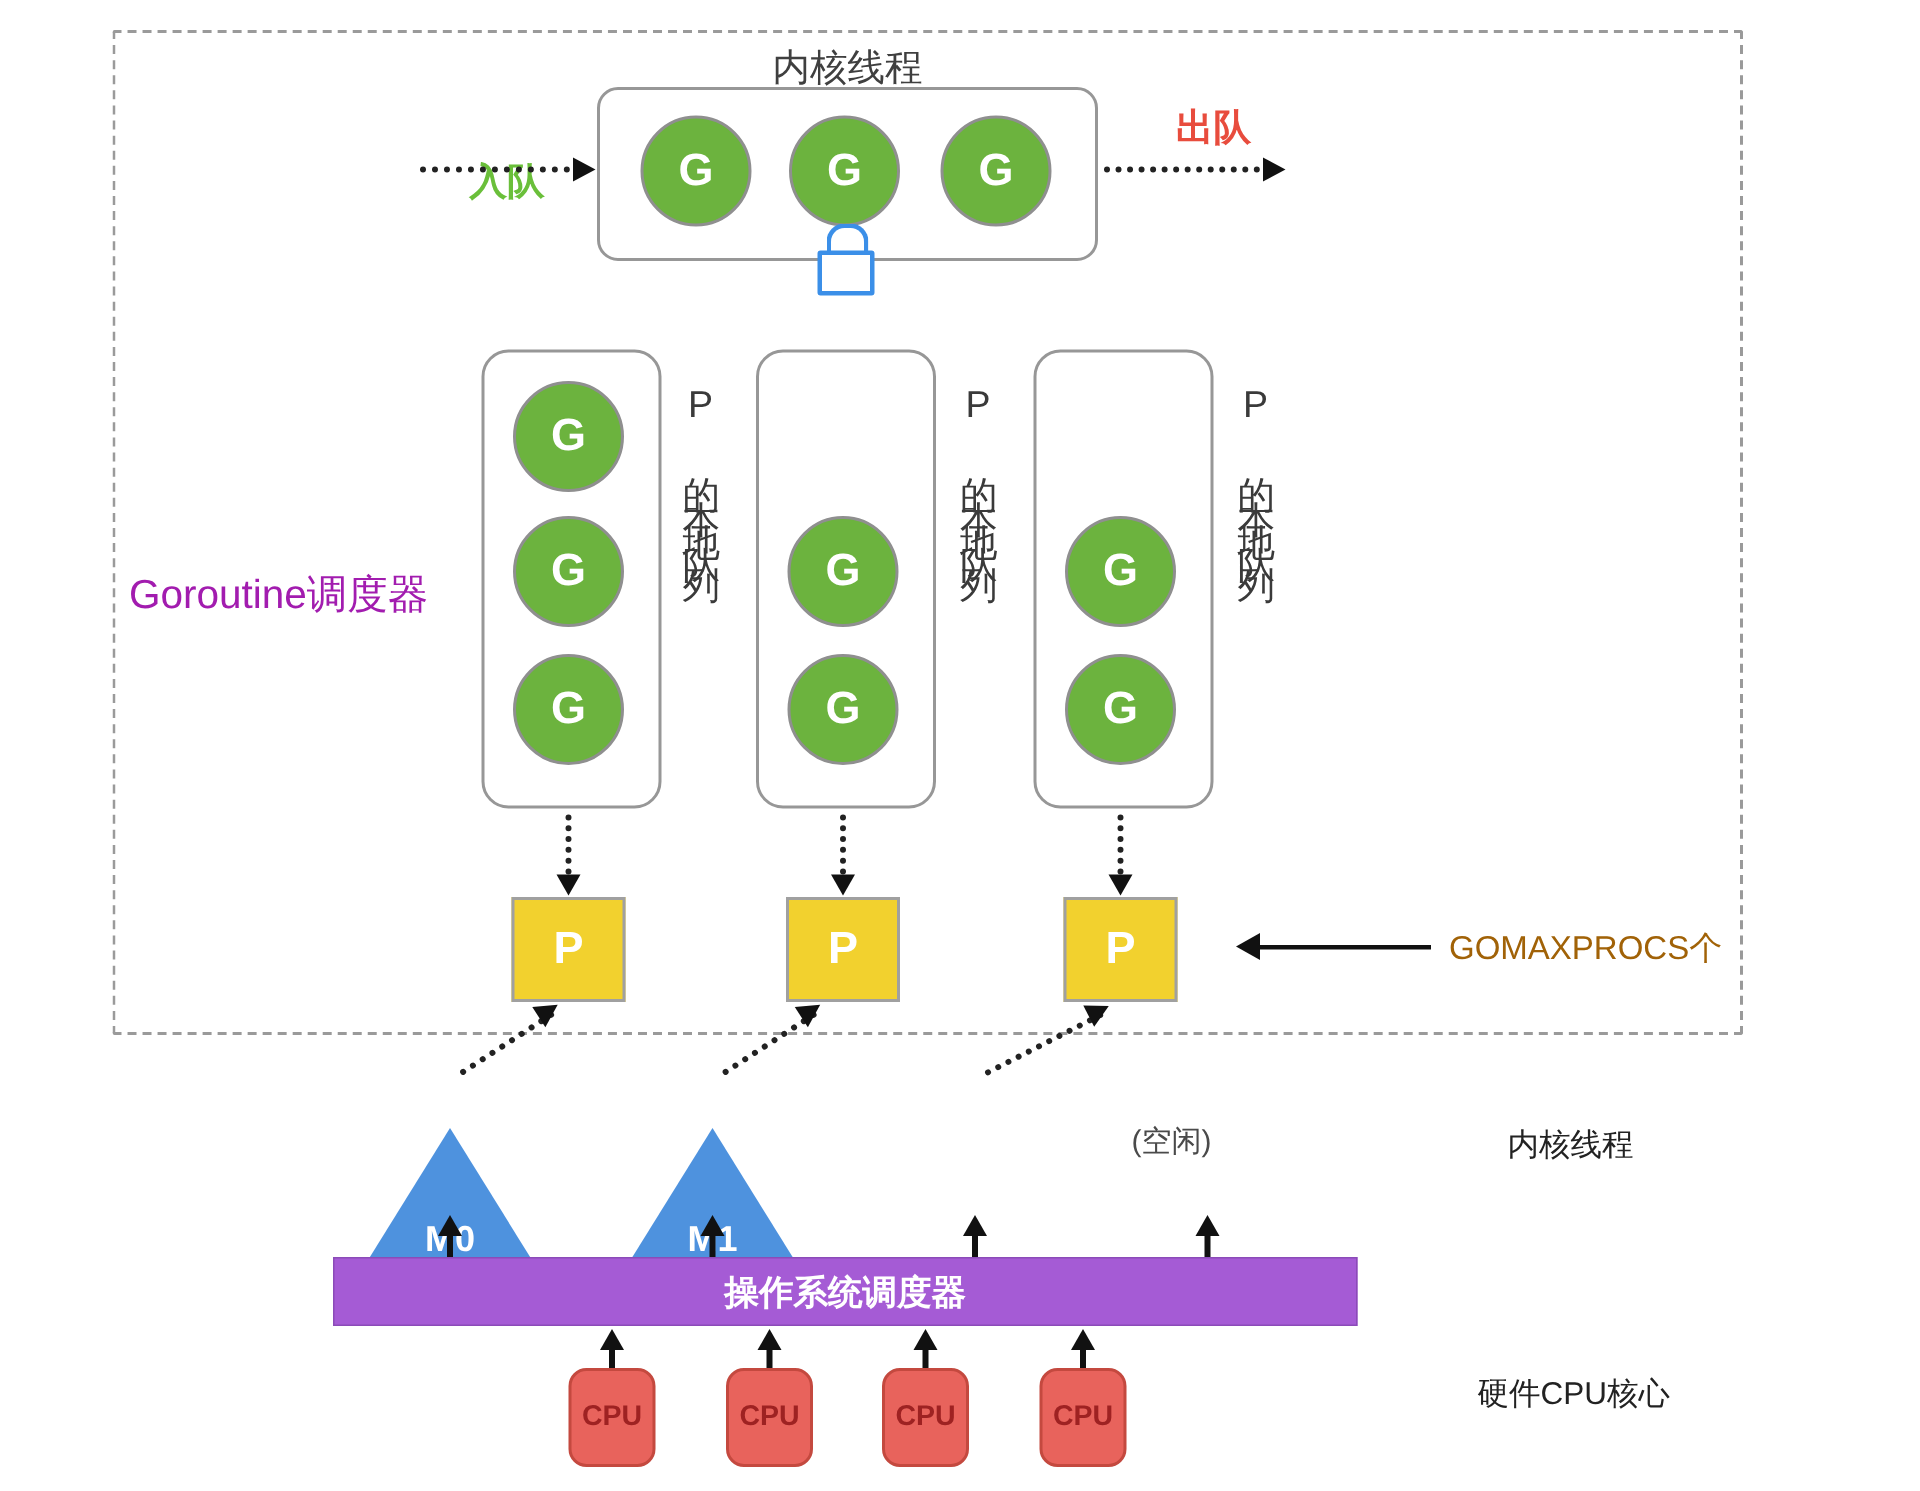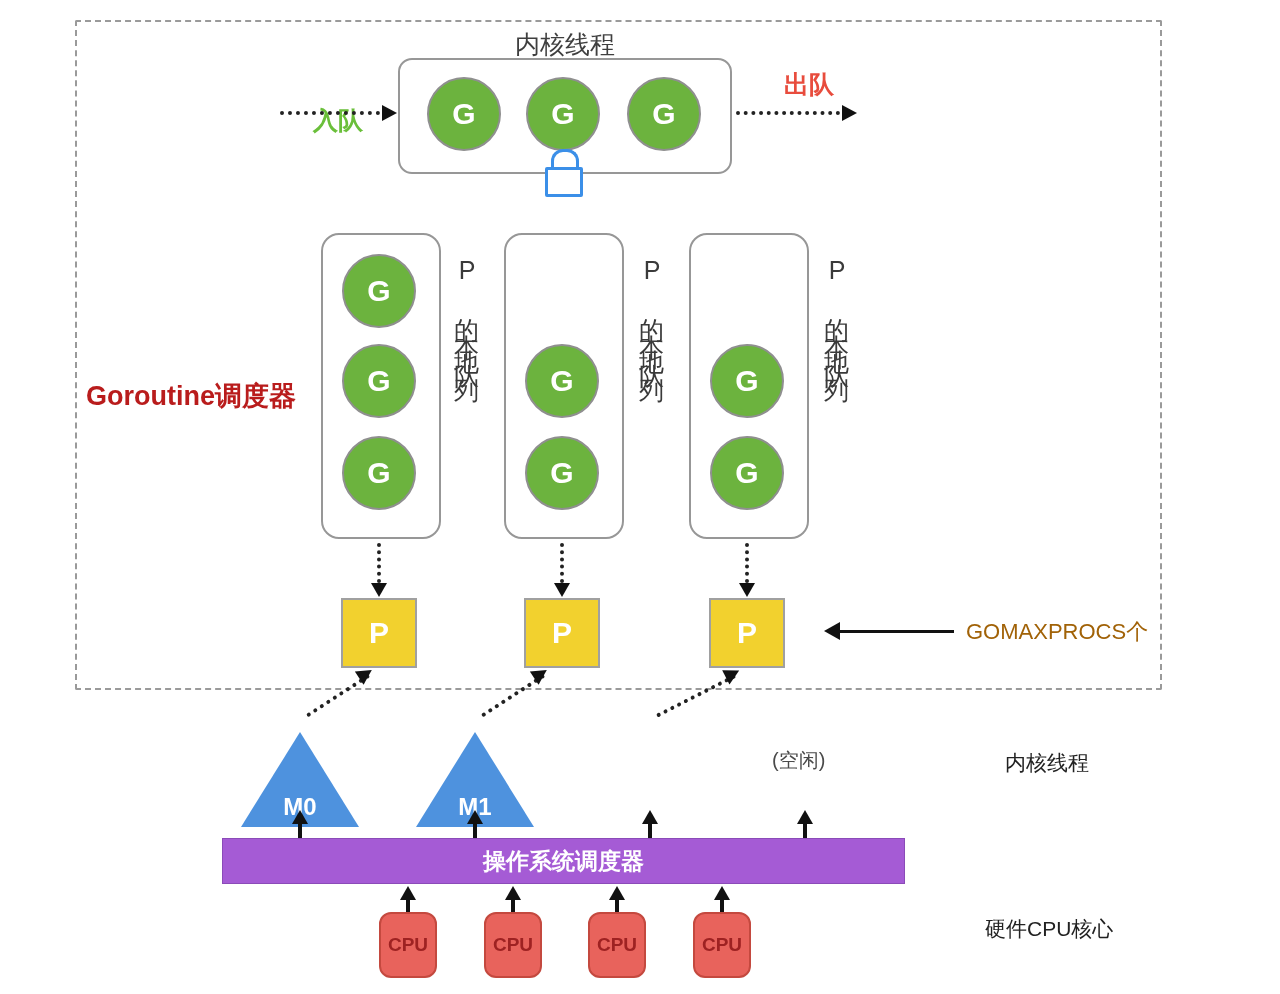--- a/index.html
+++ b/index.html
@@ -32,38 +32,38 @@
   .dotted-v{width:0;border-left:4px dotted #222;}
   .solid-h{height:0;border-top:3px solid #111;}
   .solid-v{width:0;border-left:4px solid #111;}
 
   .ah-right{width:0;height:0;border-top:8px solid transparent;border-bottom:8px solid transparent;border-left:15px solid #111;}
   .ah-left{width:0;height:0;border-top:9px solid transparent;border-bottom:9px solid transparent;border-right:16px solid #111;}
   .ah-down{width:0;height:0;border-left:8px solid transparent;border-right:8px solid transparent;border-top:14px solid #111;}
   .ah-up{width:0;height:0;border-left:8px solid transparent;border-right:8px solid transparent;border-bottom:14px solid #111;}
 
   
-  .sched-label{left:86px;top:378px;font-size:27px;font-weight:bold;color:#b91c1c;}
+  .sched-label{left:86px;top:378px;font-size:27px;font-weight:normal;color:#a21caf;}
 
   
   .lq-box{top:233px;width:116px;height:302px;border:2px solid #979797;border-radius:18px;background:#fff;}
   .lq-label{top:256px;width:30px;height:260px;font-size:25px;color:#3a3a3a;
             writing-mode:vertical-rl;text-orientation:upright;letter-spacing:15px;line-height:30px;}
 
   
   .p-square{top:598px;width:76px;height:70px;background:#f2d12e;border:2px solid #a0a0a0;
             display:flex;align-items:center;justify-content:center;color:#fff;font-weight:bold;font-size:30px;box-sizing:border-box;}
 
   .gomax-label{left:966px;top:617px;font-size:22px;color:#a16207;}
 
   
-  .triangle{top:732px;width:118px;height:95px;background:#4e92de;
+  .triangle{top:752px;width:118px;height:95px;background:#4e92de;
             clip-path:polygon(50% 0,100% 100%,0 100%);}
   .m-label{position:absolute;left:0;bottom:6px;width:100%;text-align:center;color:#fff;font-weight:bold;font-size:24px;}
-  .idle-note{left:772px;top:747px;width:90px;text-align:left;font-size:20px;color:#4a4a4a;}
+  .idle-note{left:736px;top:747px;width:90px;text-align:center;font-size:20px;color:#4a4a4a;}
   .kernel-label{left:1005px;top:749px;font-size:21px;color:#222;}
 
   
   .os-bar{left:222px;top:838px;width:683px;height:46px;background:#a55bd5;border:1px solid #8b4bb8;
           display:flex;align-items:center;justify-content:center;color:#fff;font-weight:bold;font-size:23px;box-sizing:border-box;}
 
   
   .cpu-box{top:912px;width:58px;height:66px;background:#e8635c;border:2px solid #c4493f;border-radius:12px;
            display:flex;align-items:center;justify-content:center;color:#9e2222;font-weight:bold;font-size:19px;box-sizing:border-box;}
   .hw-label{left:985px;top:915px;font-size:21px;color:#222;}

